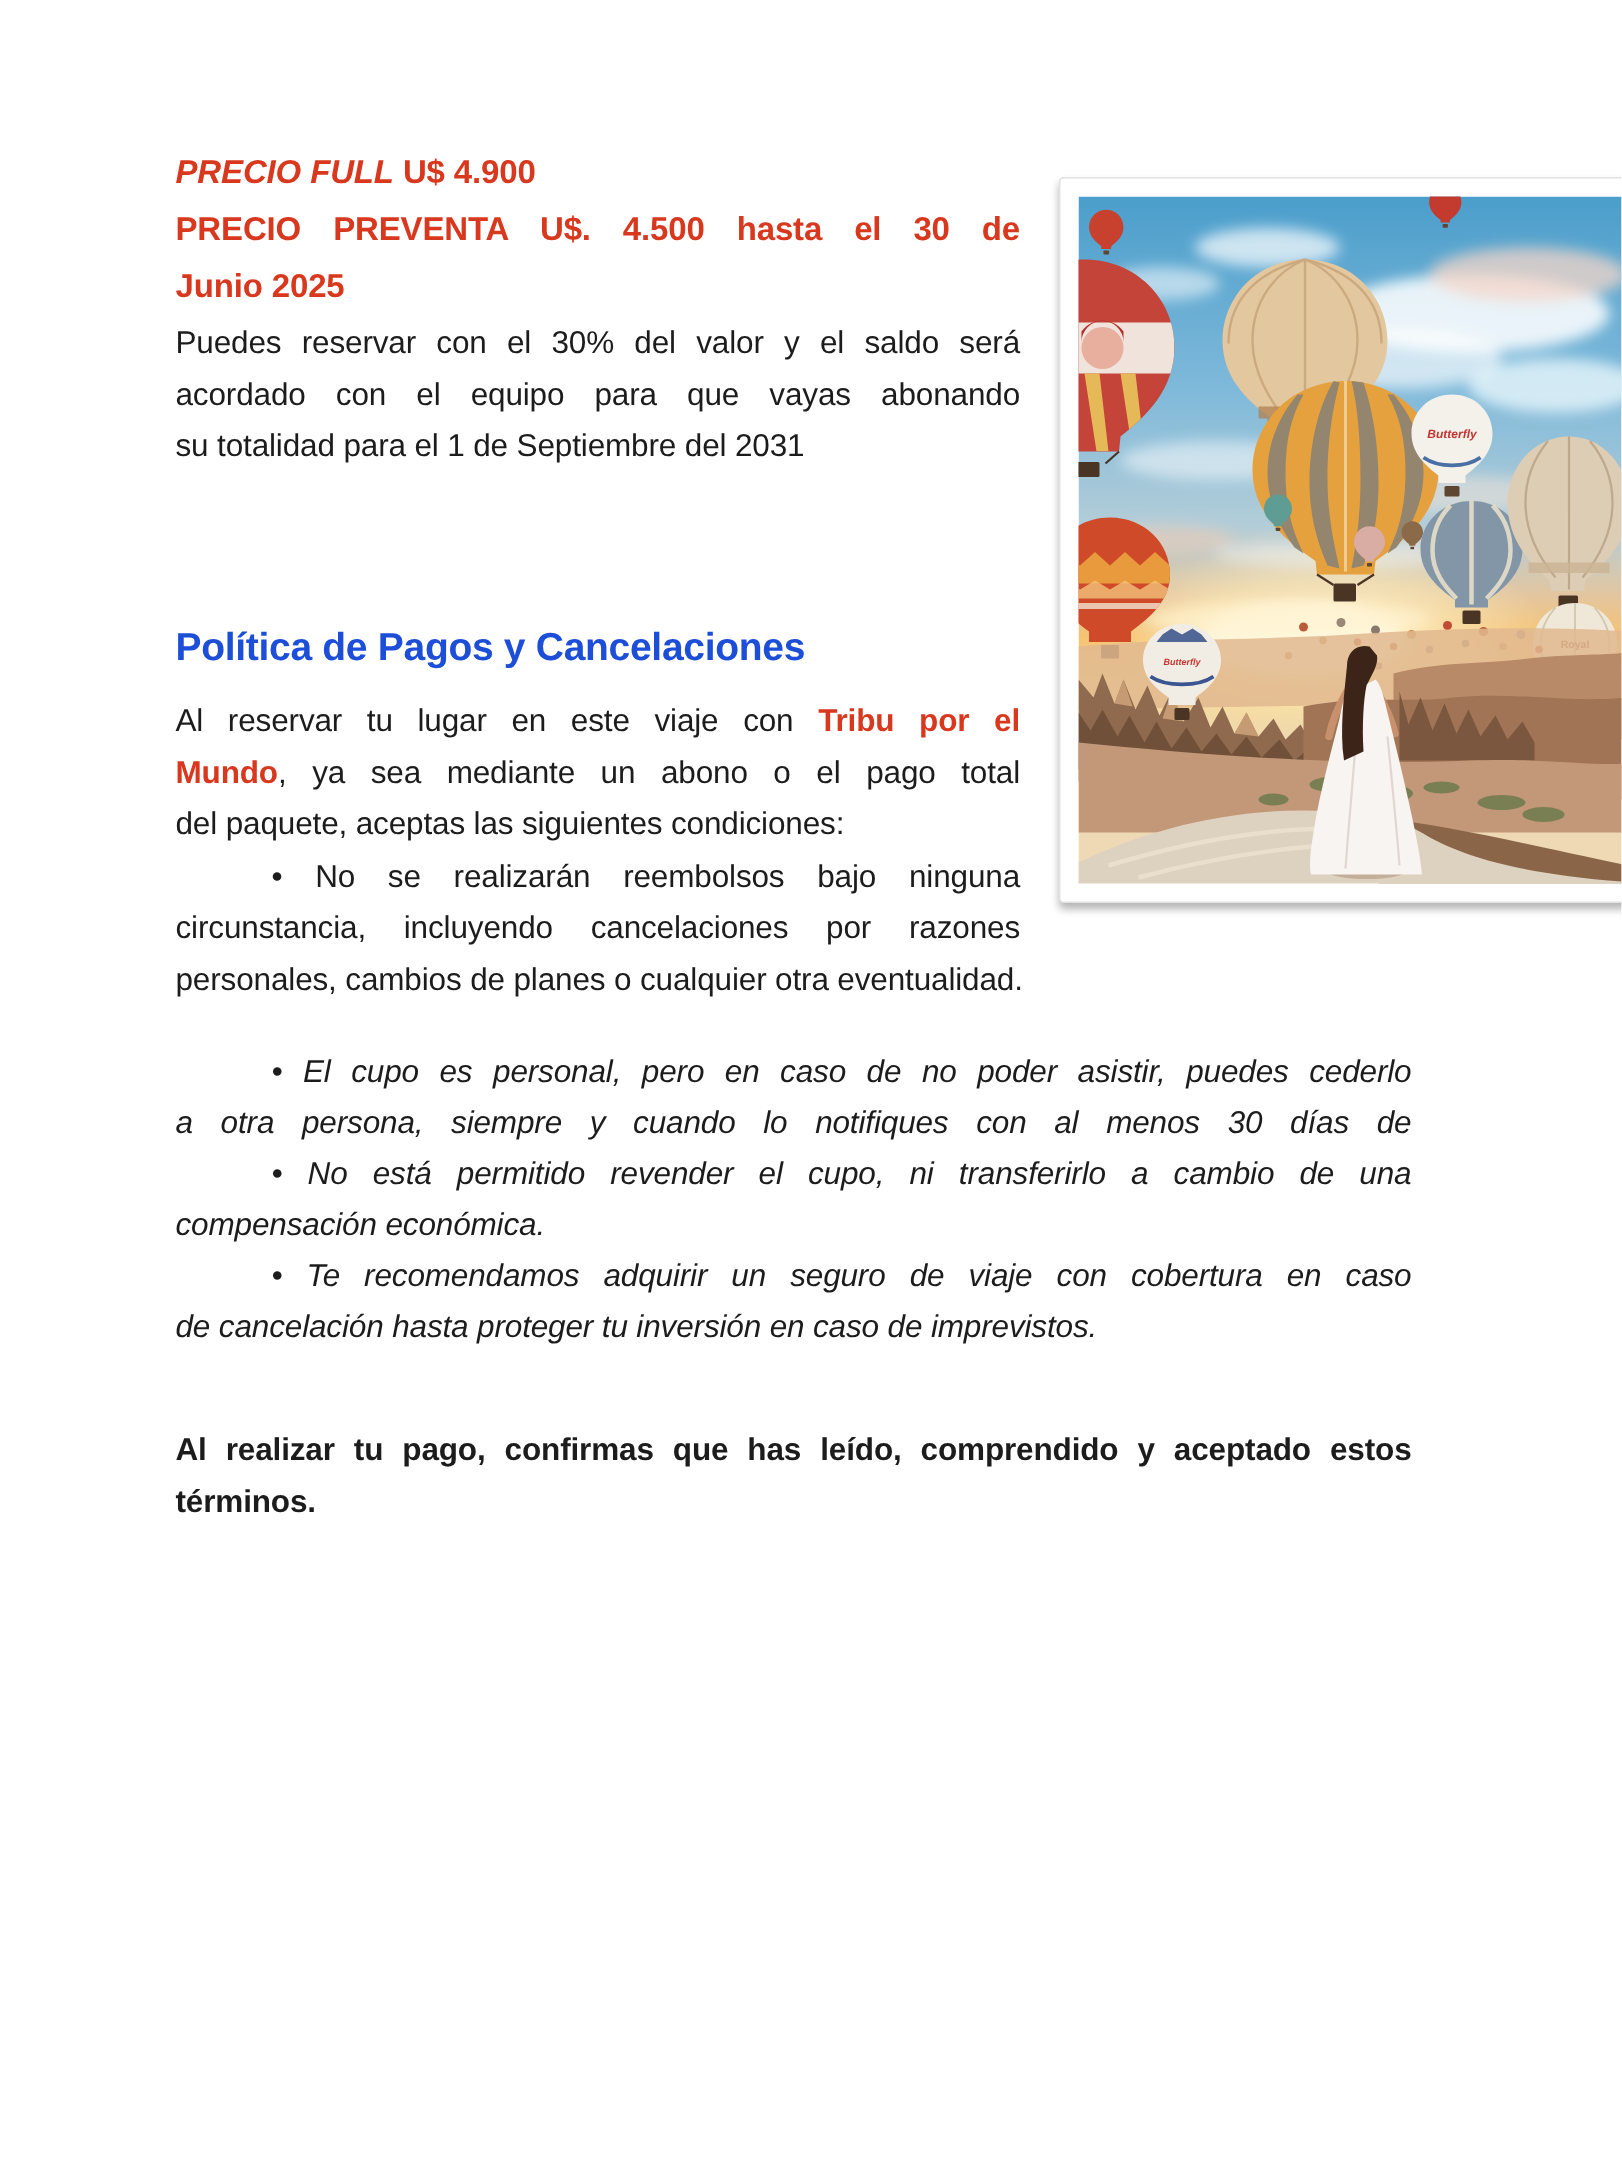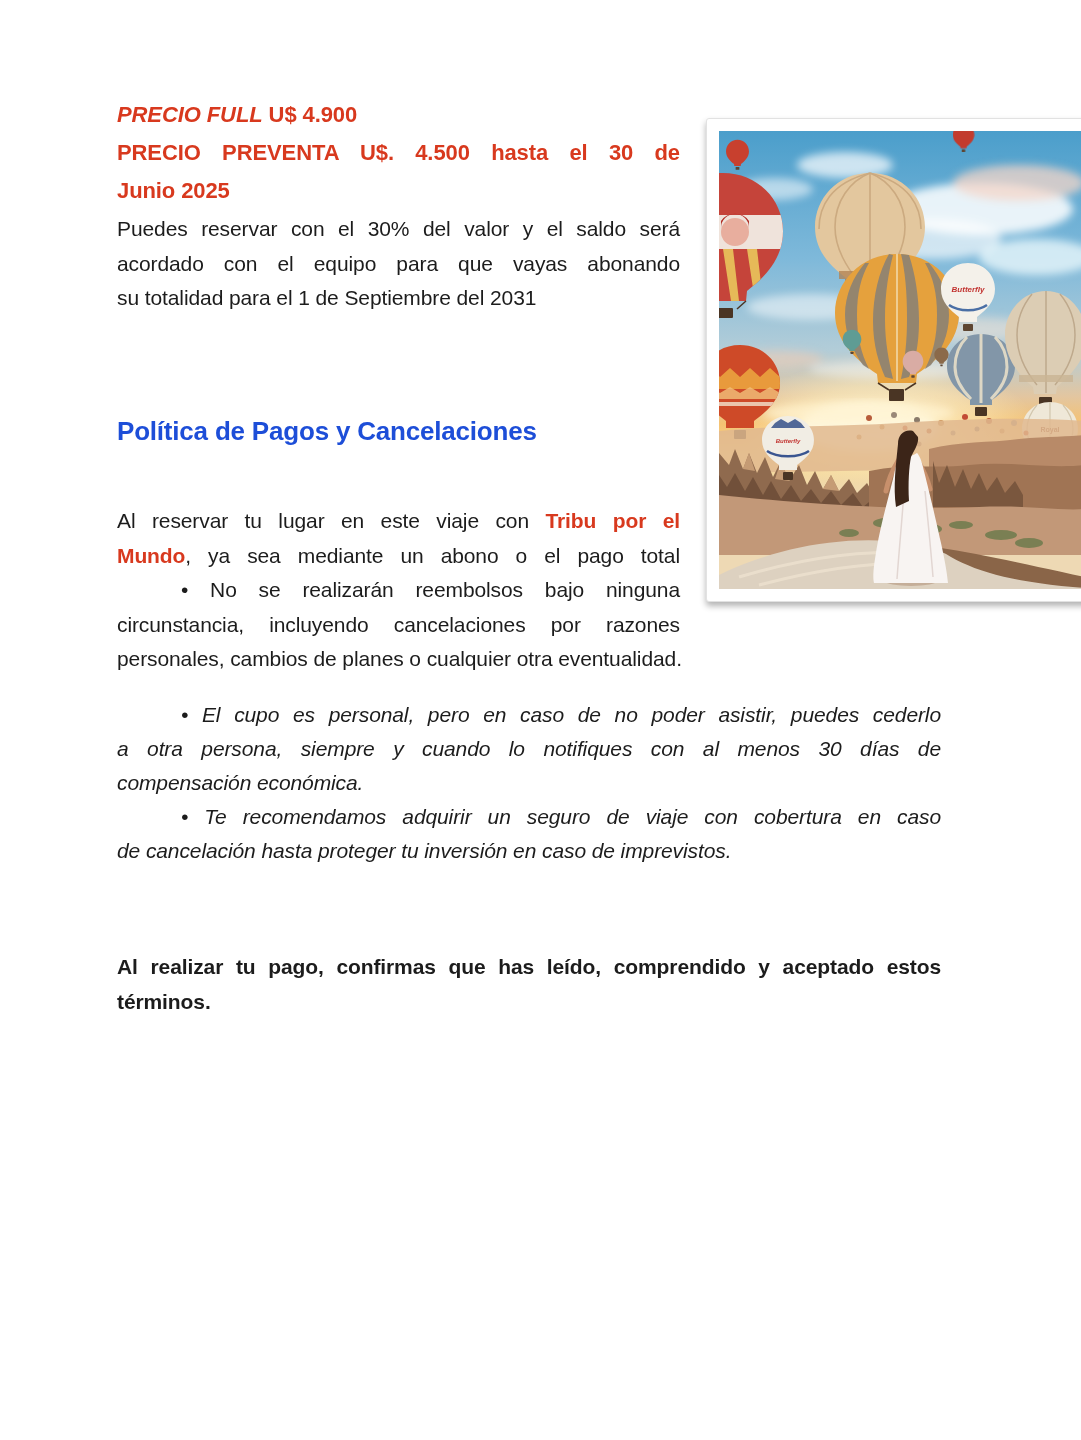--- a/index.html
+++ b/index.html
@@ -35,31 +35,33 @@
   </div>
 
   <div class="blk w-n" style="top:212px;">
     <div class="ln j">Puedes reservar con el 30% del valor y el saldo será</div>
     <div class="ln j">acordado con el equipo para que vayas abonando</div>
     <div class="ln">su totalidad para el 1 de Septiembre del 2031</div>
   </div>
 
   <div class="blk w-n h2" style="top:412px;">Política de Pagos y Cancelaciones</div>
 
-  <div class="blk w-f" style="top:504px;">
+  <div class="blk w-f" style="top:464px;">
     <div class="ln j w-n"><span>Al reservar tu lugar en este viaje con </span><span class="red b">Tribu por el</span></div>
     <div class="ln j w-n"><span class="red b">Mundo</span><span>, ya sea mediante un abono o el pago total</span></div>
+    <div class="ln w-n">del paquete, aceptas las siguientes condiciones:</div>
     <div class="ln j ind w-n">• No se realizarán reembolsos bajo ninguna</div>
     <div class="ln j w-n">circunstancia, incluyendo cancelaciones por razones</div>
     <div class="ln">personales, cambios de planes o cualquier otra eventualidad.</div>
   </div>
 
   <div class="blk w-f lh34" style="top:698px;">
     <div class="ln j ind">• El cupo es personal, pero en caso de no poder asistir, puedes cederlo</div>
     <div class="ln j">a otra persona, siempre y cuando lo notifiques con al menos 30 días de</div>
+    <div class="ln j ind">• No está permitido revender el cupo, ni transferirlo a cambio de una</div>
     <div class="ln">compensación económica.</div>
     <div class="ln j ind">• Te recomendamos adquirir un seguro de viaje con cobertura en caso</div>
     <div class="ln">de cancelación hasta proteger tu inversión en caso de imprevistos.</div>
   </div>
 
   <div class="blk w-f" style="top:950px;">
     <div class="ln b j">Al realizar tu pago, confirmas que has leído, comprendido y aceptado estos</div>
     <div class="ln b">términos.</div>
   </div>
 

